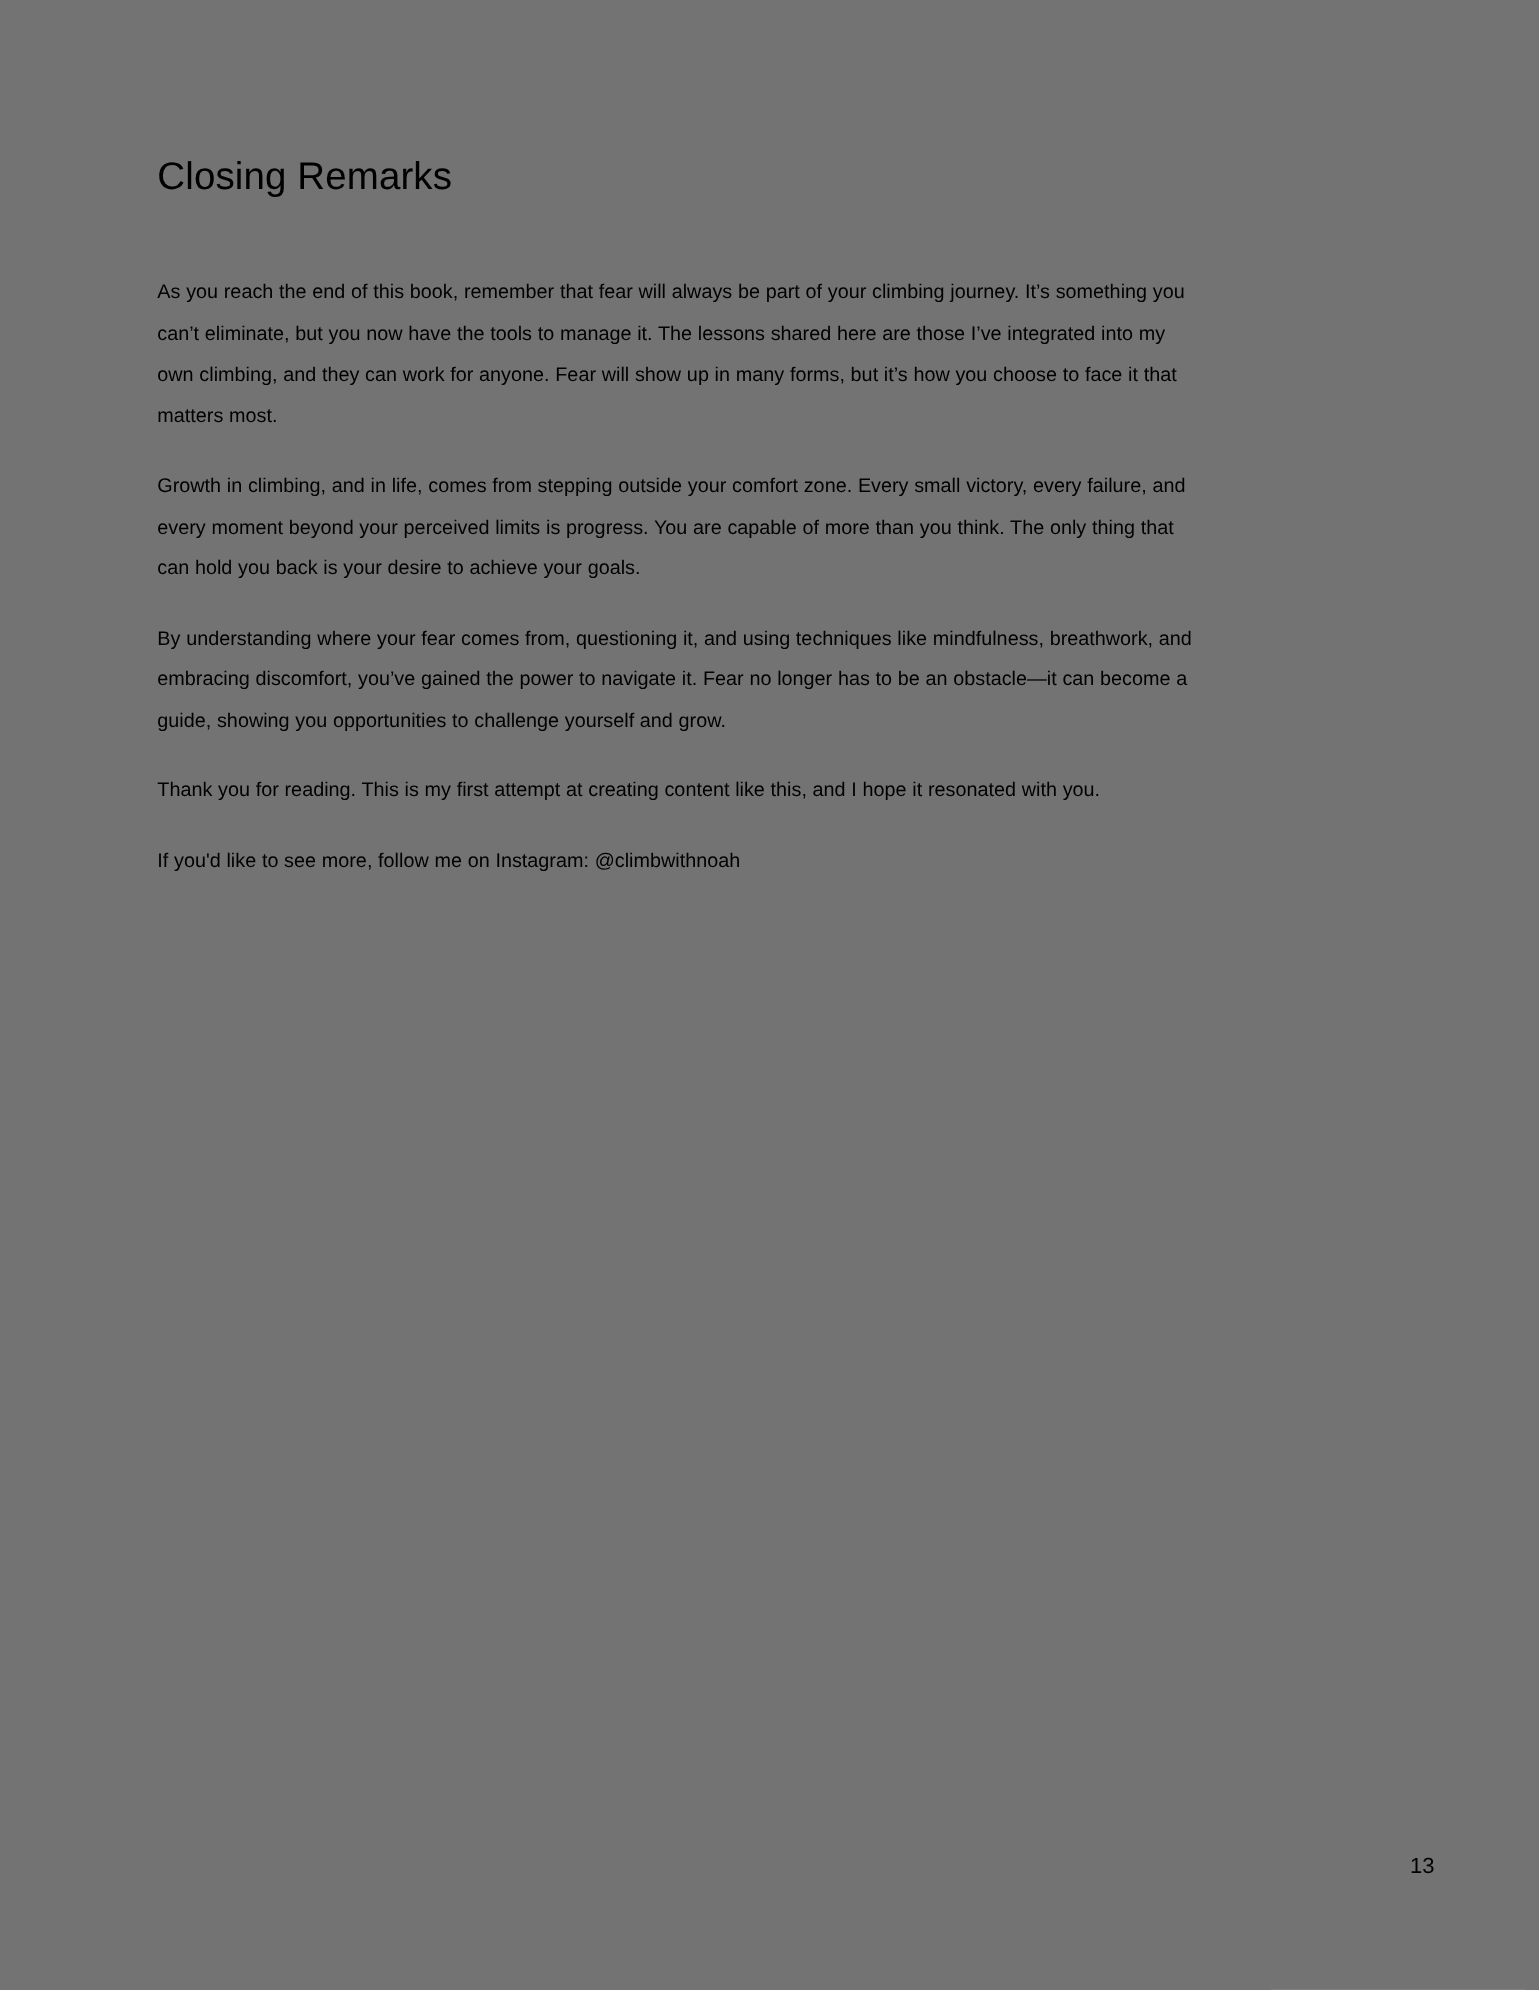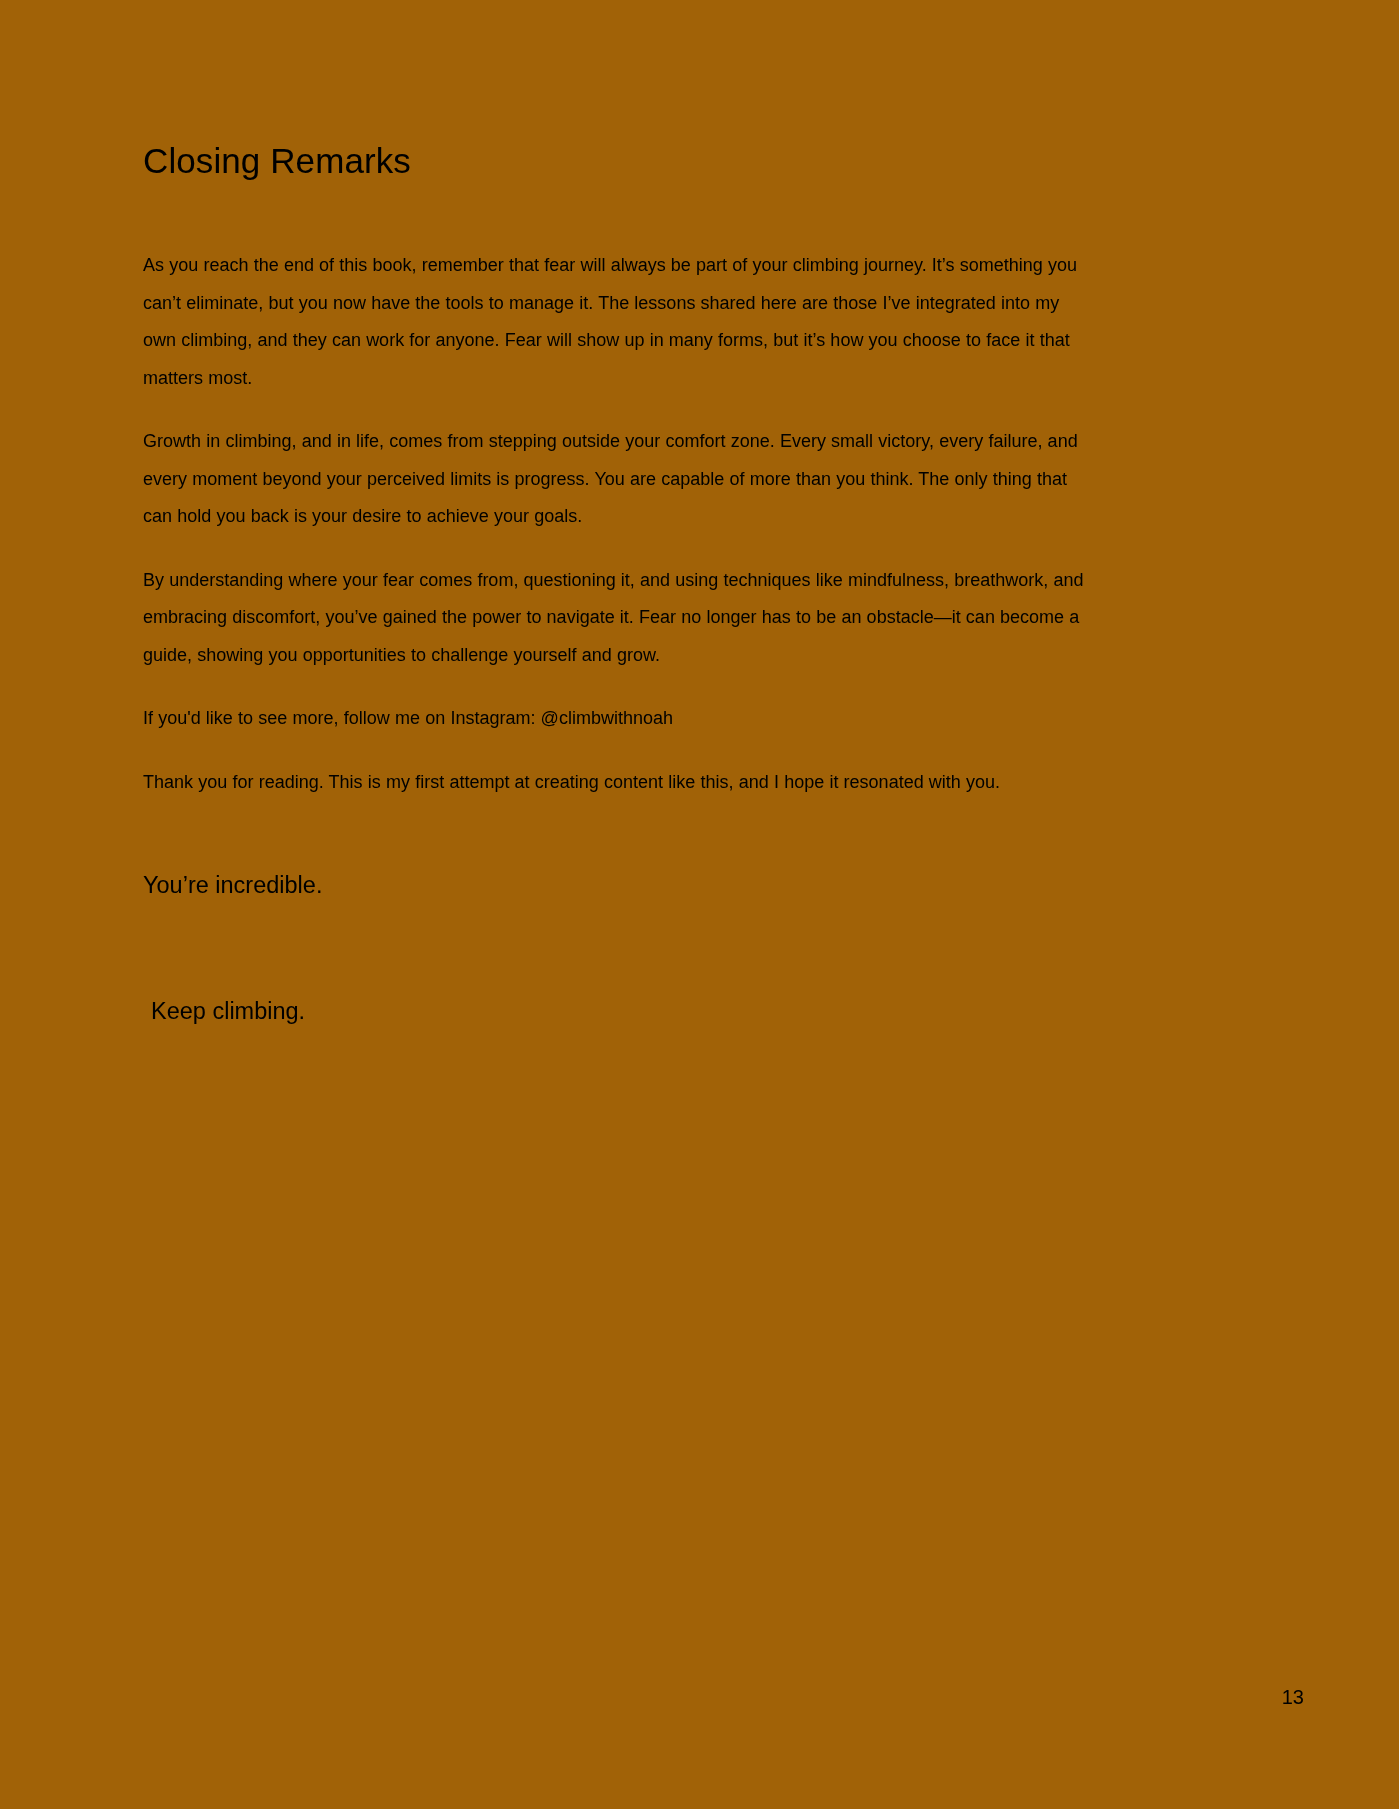--- a/index.html
+++ b/index.html
@@ -15,21 +15,21 @@
     -webkit-font-smoothing: antialiased;
     position: relative;
     overflow: hidden;
   }
   .page {
     position: absolute;
     left: 0;
     top: 0;
     width: 1399px;
     height: 1809px;
-    background: #a16207;
+    background: #737373;
   }
   .content {
     position: absolute;
     left: 143px;
     top: 0;
     width: 945px;
   }
   .doc-title {
     font-size: 35px;
     font-weight: 400;
@@ -82,26 +82,22 @@
 <div class="page">
 
   <div class="content">
 
     <h1 class="doc-title">Closing Remarks</h1>
 
     <div class="body-block">
       <p class="para">As you reach the end of this book, remember that fear will always be part of your climbing journey. It’s something you can’t eliminate, but you now have the tools to manage it. The lessons shared here are those I’ve integrated into my own climbing, and they can work for anyone. Fear will show up in many forms, but it’s how you choose to face it that matters most.</p>
       <p class="para">Growth in climbing, and in life, comes from stepping outside your comfort zone. Every small victory, every failure, and every moment beyond your perceived limits is progress. You are capable of more than you think. The only thing that can hold you back is your desire to achieve your goals.</p>
       <p class="para">By understanding where your fear comes from, questioning it, and using techniques like mindfulness, breathwork, and embracing discomfort, you’ve gained the power to navigate it. Fear no longer has to be an obstacle—it can become a guide, showing you opportunities to challenge yourself and grow.</p>
+      <p class="para">Thank you for reading. This is my first attempt at creating content like this, and I hope it resonated with you.</p>
       <p class="para">If you'd like to see more, follow me on Instagram: @climbwithnoah</p>
-      <p class="para">Thank you for reading. This is my first attempt at creating content like this, and I hope it resonated with you.</p>
     </div>
 
-    <div class="closing-block">
-      <p class="closing-line first">You’re incredible.</p>
-      <p class="closing-line second">Keep climbing.</p>
-    </div>
 
   </div>
 
   <div class="page-number">13</div>
 
 </div>
 
 </body></html>

